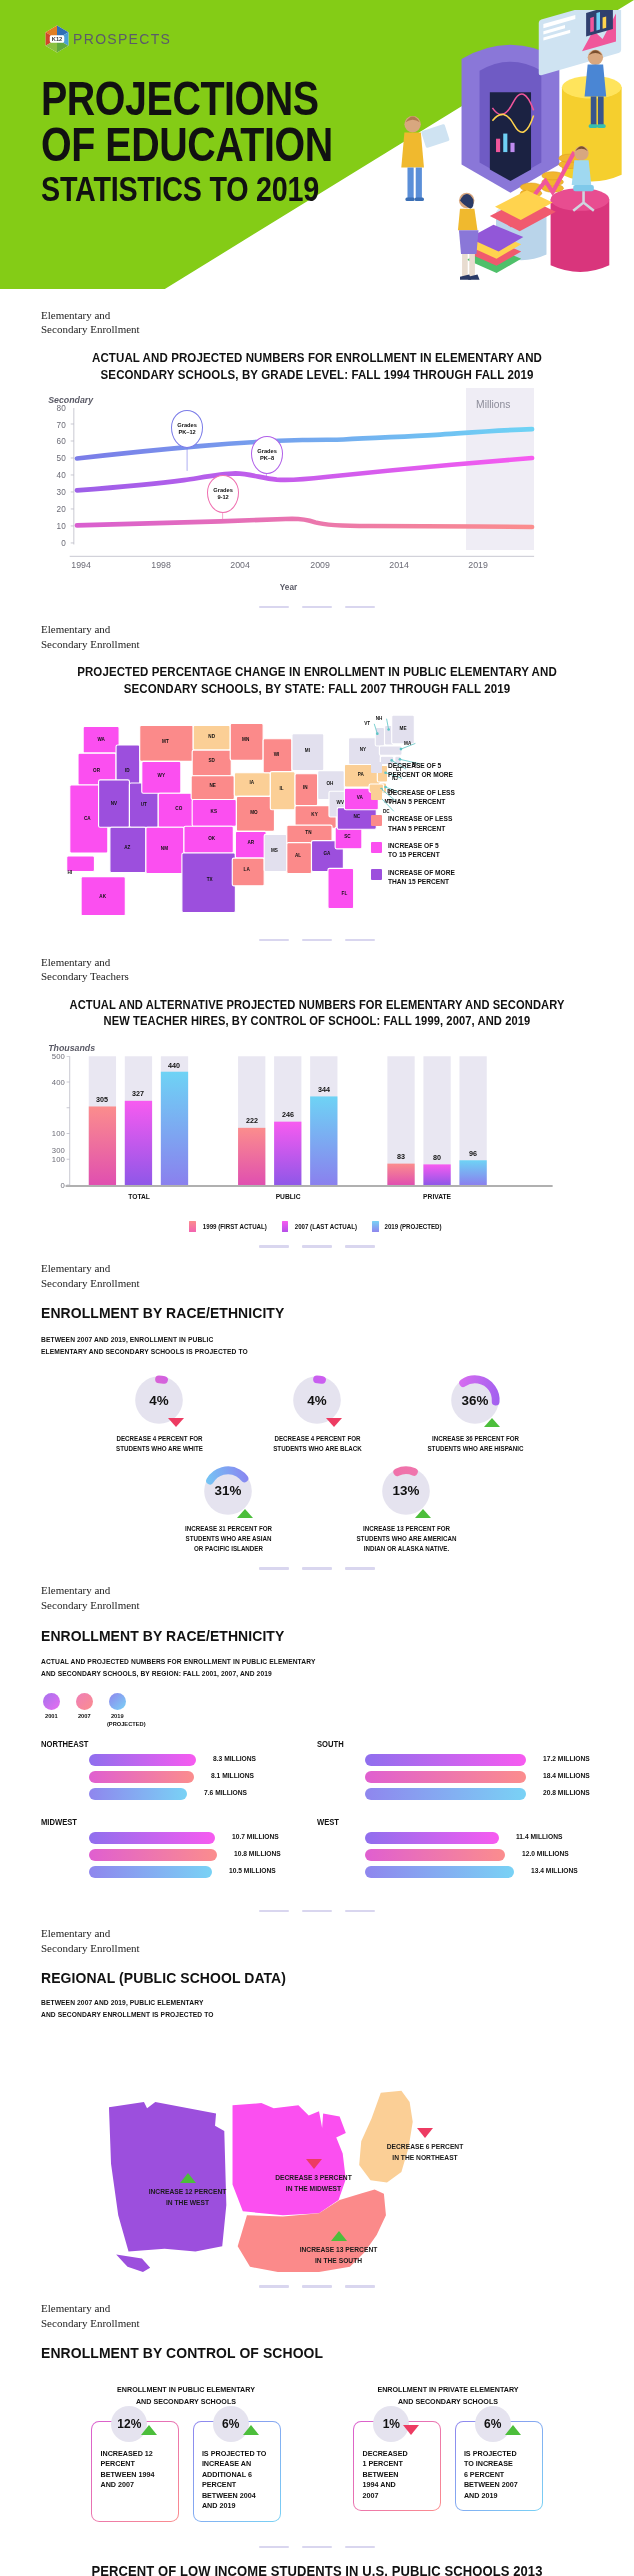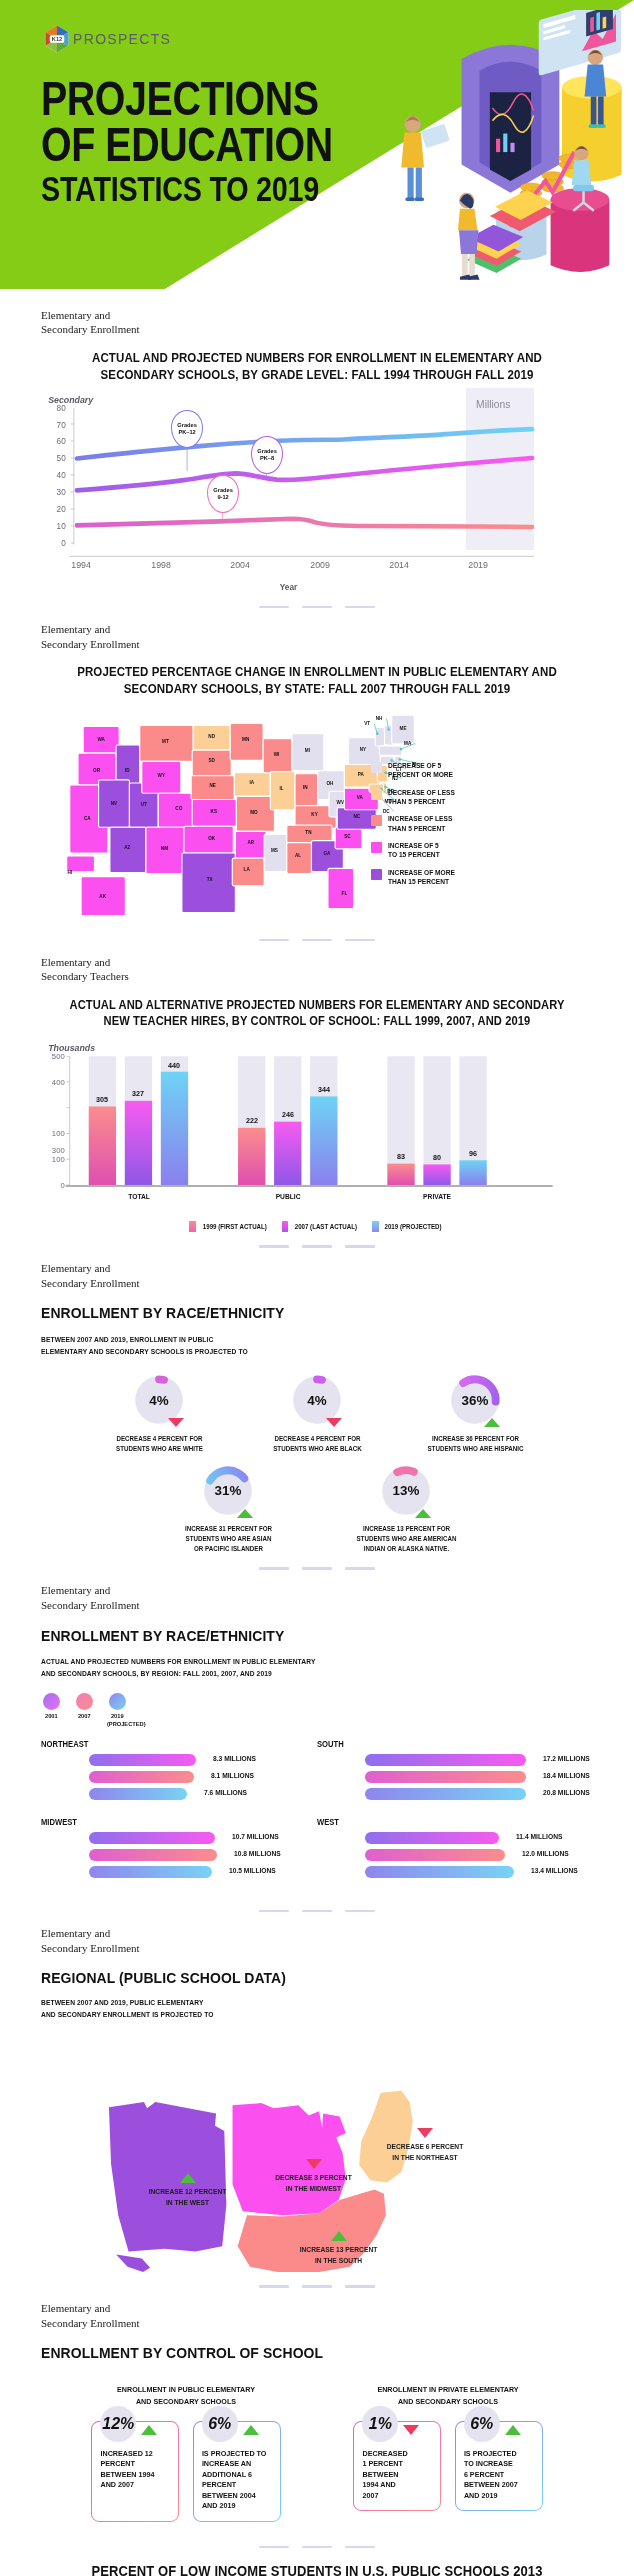--- a/index.html
+++ b/index.html
@@ -188,25 +188,25 @@
     font-weight:700; font-size:7.7px; line-height:1.5; color:#111; text-align:center;
     transform:scaleX(0.93); white-space:pre-line; margin-bottom:13.4px;
   }
   .cos-pair { display:flex; justify-content:center; gap:13.4px; }
   .cos-card {
     position:relative; width:88px; min-height:85px;
     border:1px solid transparent; border-radius:8.2px;
     background-clip:padding-box; padding:27px 8.2px 9.3px;
   }
   .cos-bubble {
-    position:absolute; top:-15.5px; left:8px; width:36px; height:36px;
+    position:absolute; top:-15.5px; left:19px; width:36px; height:36px;
     border-radius:50%; background:#e5e3ef; display:flex;
     align-items:center; justify-content:center;
     font-family:"Liberation Sans Narrow","Liberation Sans",sans-serif;
-    font-weight:700; font-size:16px; color:#111; z-index:2;font-style:italic;
+    font-weight:700; font-size:12px; color:#111; z-index:2;
   }
   .cos-tri { position:absolute; top:3.1px; left:49px; width:0;height:0; z-index:3; }
   .cos-tri.up { border-left:8.8px solid transparent; border-right:8.8px solid transparent; border-bottom:10.3px solid #4cbe3b; }
   .cos-tri.down { border-left:8.8px solid transparent; border-right:8.8px solid transparent; border-top:10.3px solid #ed3b62; }
   .cos-txt {
     font-family:"Liberation Sans Narrow","Liberation Sans",sans-serif;
     font-weight:700; font-size:7.2px; line-height:1.45; color:#111;
     transform:scaleX(0.93); transform-origin:left center; white-space:pre-line;
   }
 </style>

